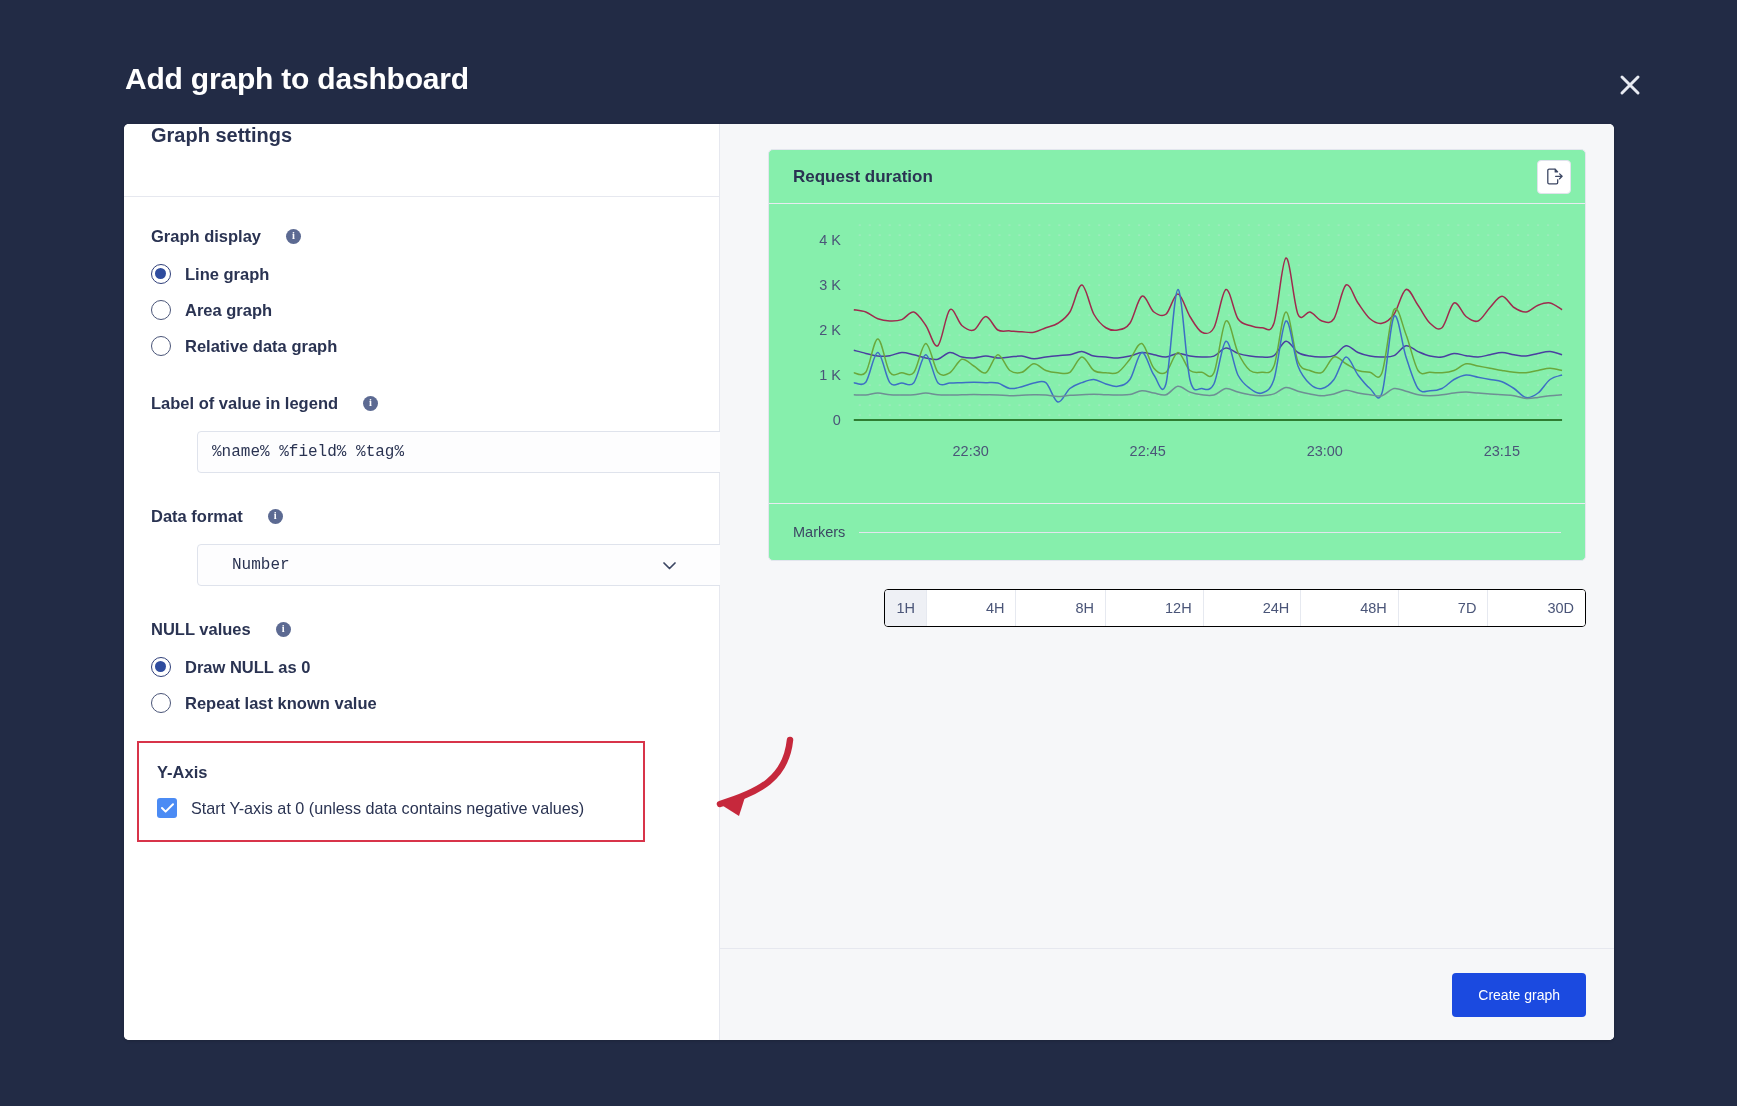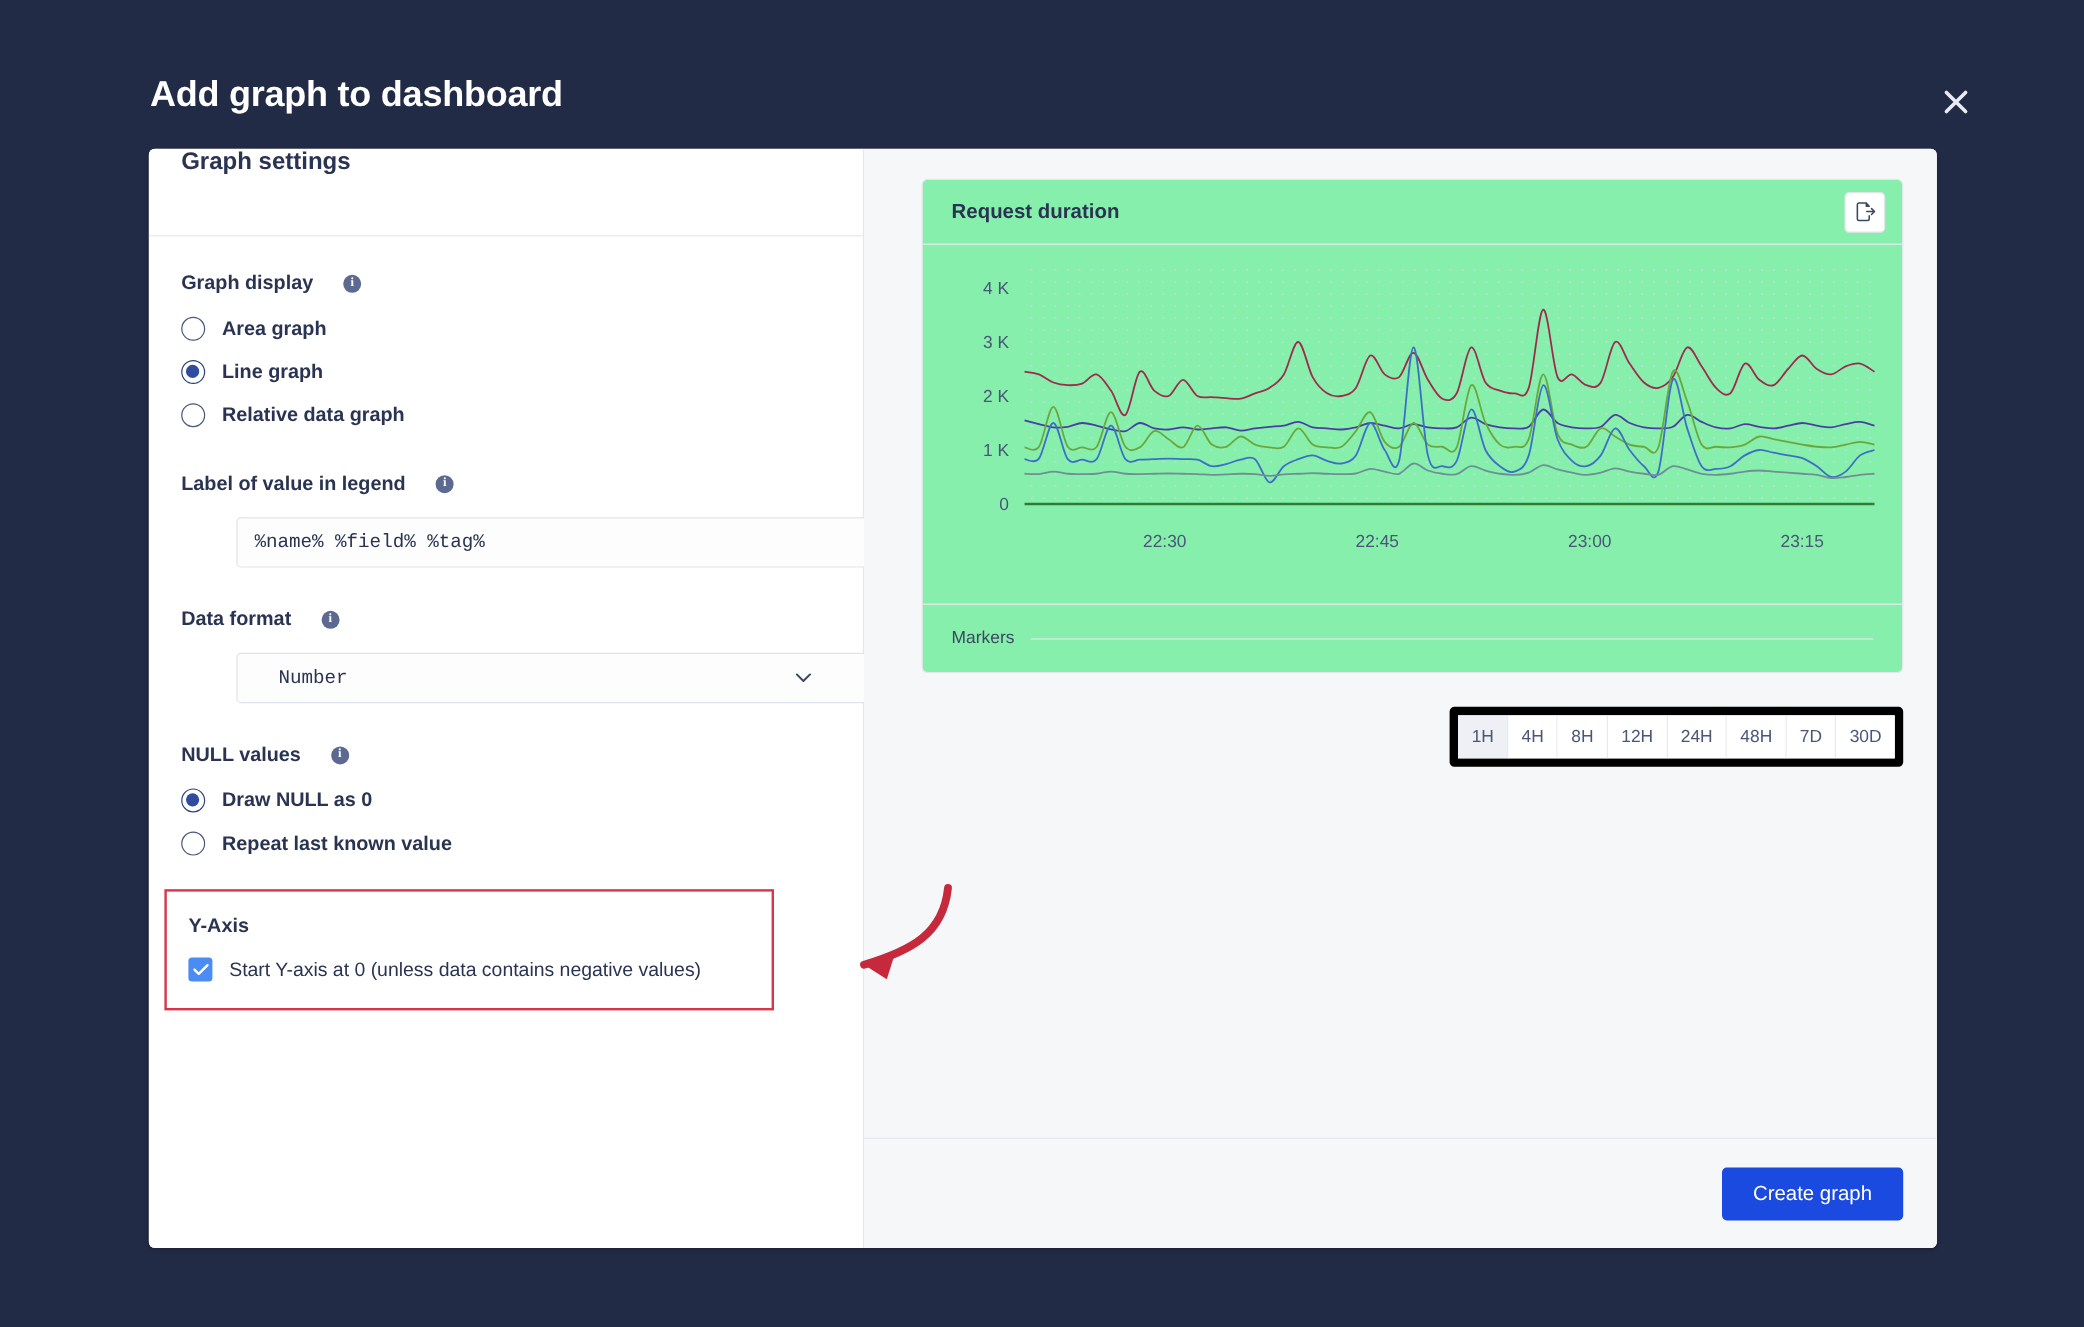--- a/index.html
+++ b/index.html
@@ -264,24 +264,25 @@
   }
 
   #range-toolbar {
     display: flex;
     margin: 28px 0 0 0;
     width: 818px;
     justify-content: flex-end;
   }
   #range-group {
     display: flex;
-    border: 7px solid #000000;
+    border: 1px solid #000000;
     border-radius: 4px;
     overflow: hidden;
     background: #ffffff;
+    gap: 48px;
   }
   .range-btn {
     min-width: 40px;
     height: 36px;
     padding: 0 11px;
     display: flex; align-items: center; justify-content: center;
     font-size: 14.5px;
     color: #4a5578;
     background: #ffffff;
     border-right: 1px solid #e6e9f0;
@@ -302,21 +303,21 @@
     padding-right: 30px;
     flex: none;
   }
   #create-graph-button {
     background: #1b4ae0;
     color: #ffffff;
     border: none;
     border-radius: 4px;
     height: 44px;
     padding: 0 26px;
-    font-size: 17px;
+    font-size: 14px;
     font-family: "Liberation Sans", sans-serif;
     cursor: pointer;
   }
 
   
   #annotation-arrow {
     position: absolute;
     left: 690px; top: 730px;
     width: 120px; height: 120px;
     pointer-events: none;
@@ -346,26 +347,26 @@
 
       <div id="settings-content">
 
         
         <div class="field-label">
           <span>Graph display</span>
           <span class="info-icon">i</span>
         </div>
 
         <div class="radio-row">
+          <span class="radio checked"></span>
+          <span class="radio-label">Line graph</span>
+        </div>
+        <div class="radio-row">
           <span class="radio"></span>
           <span class="radio-label">Area graph</span>
-        </div>
-        <div class="radio-row">
-          <span class="radio checked"></span>
-          <span class="radio-label">Line graph</span>
         </div>
         <div class="radio-row">
           <span class="radio"></span>
           <span class="radio-label">Relative data graph</span>
         </div>
 
         <div class="spacer-lg"></div>
 
         
         <div class="field-label">

